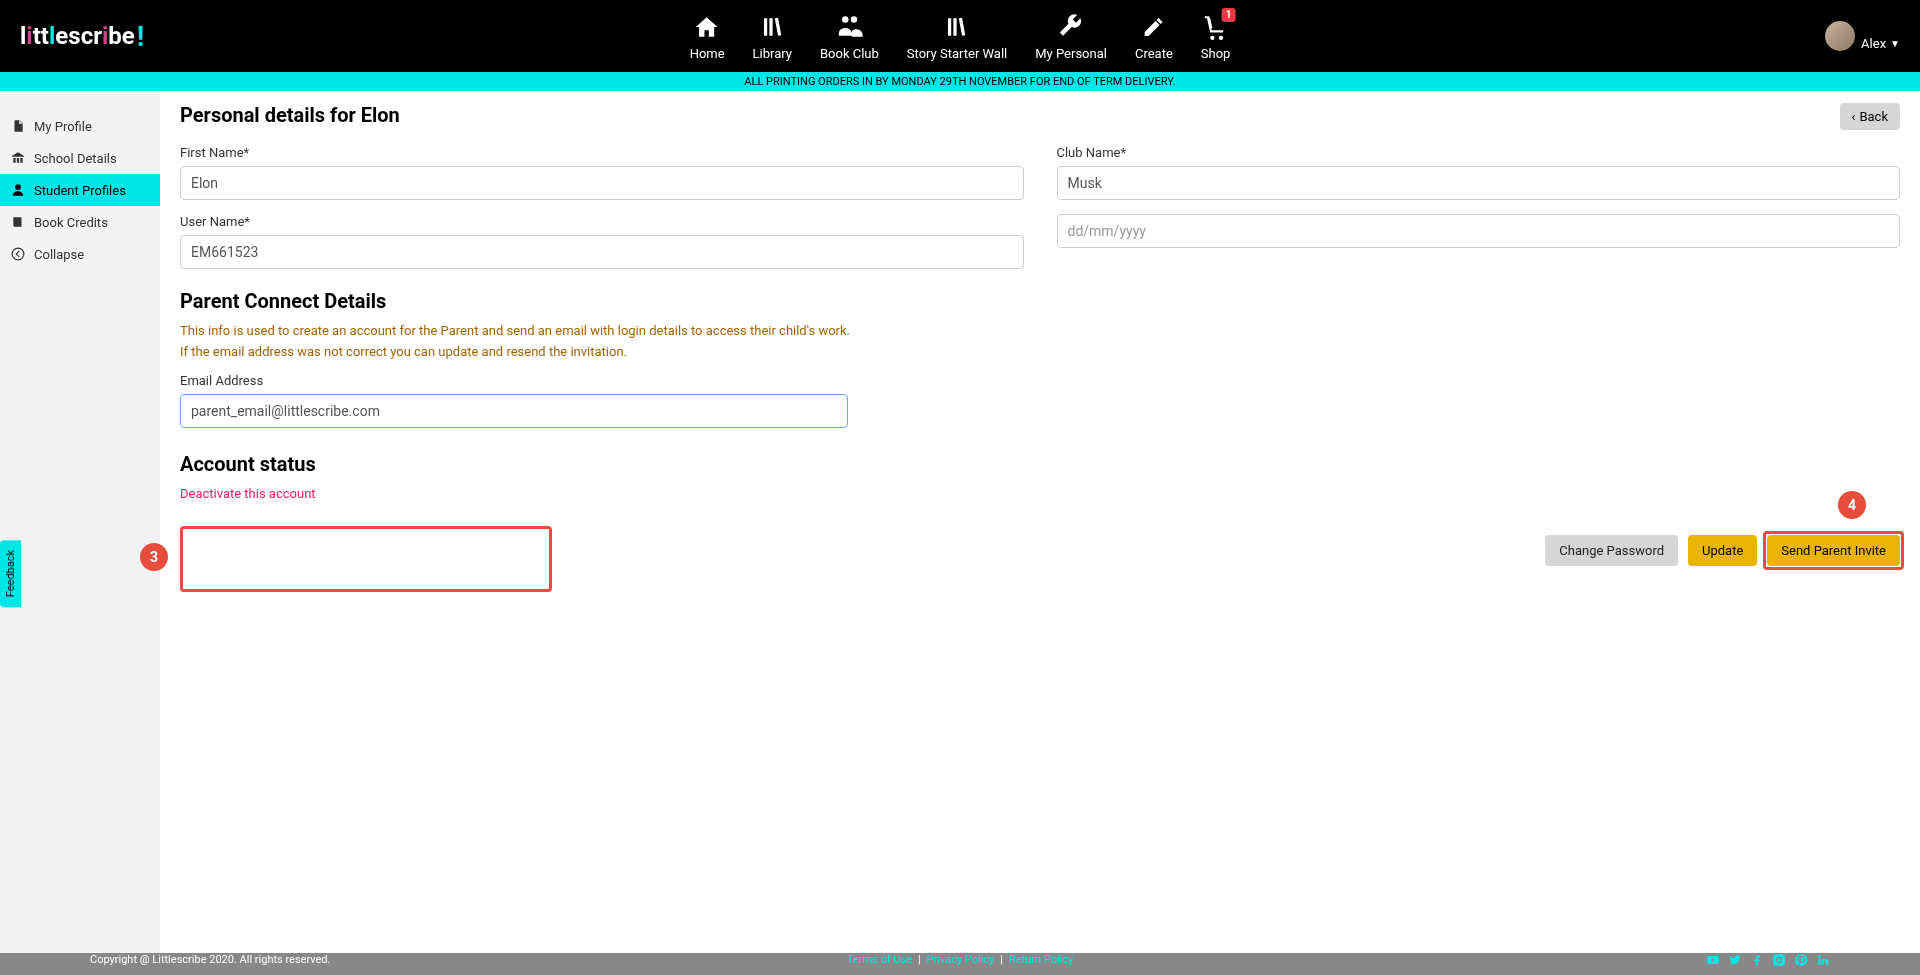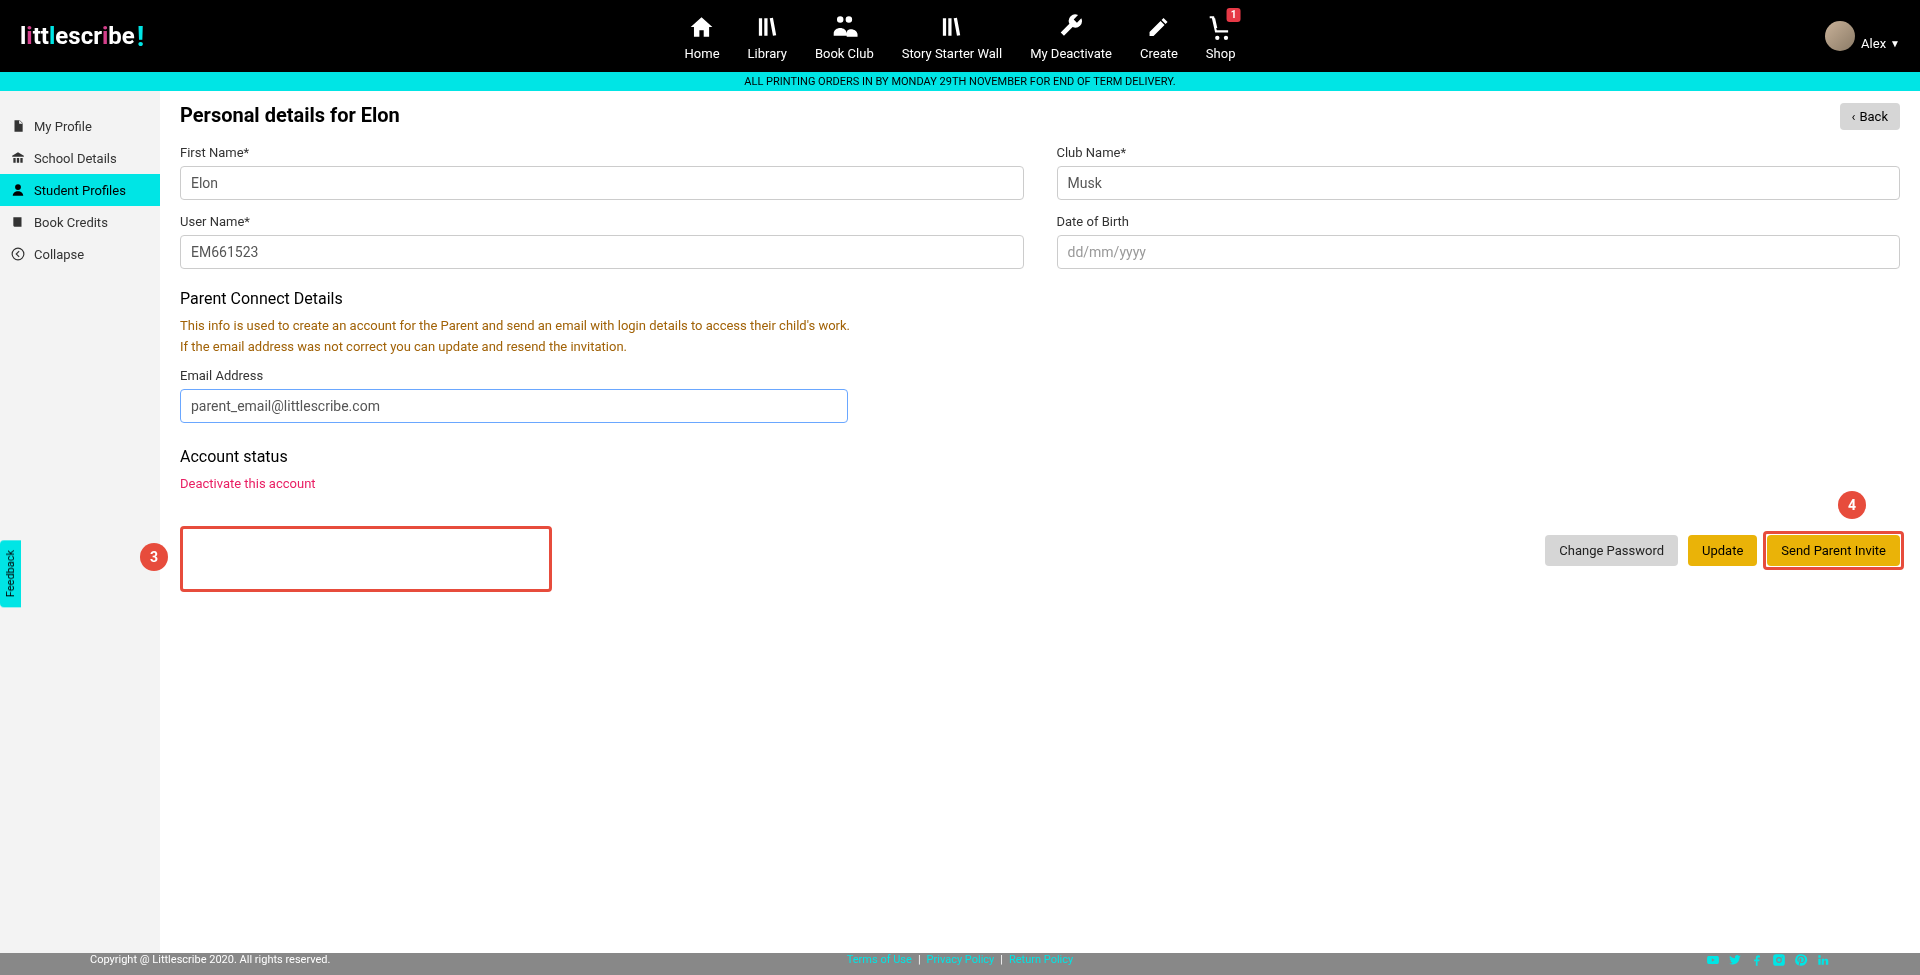--- a/index.html
+++ b/index.html
@@ -32,21 +32,21 @@
 .side-item.active .sicon svg { fill: #000; }
 .main { flex: 1; padding: 12px 20px; position: relative; }
 .page-title { font-size: 20px; font-weight: bold; margin-bottom: 18px; }
 .back-btn { position: absolute; top: 12px; right: 20px; background: #d6d6d6; border: none; padding: 6px 12px; font-size: 13px; border-radius: 4px; cursor: pointer; display: flex; align-items: center; gap: 4px; }
 .form-row { display: flex; gap: 33px; margin-bottom: 14px; }
 .form-col { flex: 1; }
 .label { font-size: 13px; color: #333; margin-bottom: 6px; display: block; }
 .input { width: 100%; padding: 8px 10px; border: 1px solid #ccc; border-radius: 4px; font-size: 14px; color: #555; }
 .input::placeholder { color: #999; }
 .input.focused { border: 1px solid #6aa7ff; outline: none; }
-.section-title { font-size: 16px; font-weight: normal; margin-top: 20px; margin-bottom: 10px; }
+.section-title { font-size: 20px; font-weight: bold; margin-top: 20px; margin-bottom: 10px; }
 .helper { font-size: 13px; color: #a16207; margin-bottom: 6px; }
 .email-block { position: relative; }
 .email-wrap { width: 668px; }
 .deactivate { color: #e91e63; font-size: 13px; cursor: pointer; margin-top: 6px; }
 .actions { position: absolute; top: 444px; right: 20px; display: flex; gap: 10px; align-items: center; }
 .btn { padding: 8px 14px; border: none; border-radius: 4px; font-size: 13px; cursor: pointer; }
 .btn.gray { background: #d6d6d6; color: #222; }
 .btn.cyan { background: #eab308; color: #000; }
 .feedback { position: fixed; left: 0; top: 540px; background: #00e5e5; color: #000; writing-mode: vertical-rl; transform: rotate(180deg); padding: 10px 4px; font-size: 11px; border-radius: 0 4px 4px 0; cursor: pointer; }
 .footer { position: absolute; bottom: 0; left: 0; right: 0; height: 22px; background: #888; color: #fff; display: flex; align-items: flex-start; padding: 0 90px; font-size: 11px; }
@@ -110,21 +110,21 @@
           </svg>
         </div>
       <div class="nav-label">Story Starter Wall</div>
     </div>
     <div class="nav-item">
       <div class="icon-wrap">
           <svg width="26" height="26" viewBox="0 0 24 24">
             <path d="M21 4a6 6 0 01-8 8l-8 8-3-3 8-8a6 6 0 018-8l-4 4 3 3z"></path>
           </svg>
         </div>
-      <div class="nav-label">My Deactivate</div>
+      <div class="nav-label">My Personal</div>
     </div>
     <div class="nav-item">
       <div class="icon-wrap">
           <svg width="24" height="26" viewBox="0 0 24 24">
             <path d="M3 17l11-11 4 4-11 11H3zM15 5l2-2 4 4-2 2z"></path>
           </svg>
         </div>
       <div class="nav-label">Create</div>
     </div>
     <div class="nav-item">
@@ -213,21 +213,20 @@
         <input class="input" value="Musk" style="">
       </div>
     </div>
 
     <div class="form-row">
       <div class="form-col">
         <label class="label">User Name*</label>
         <input class="input" value="EM661523" style="">
       </div>
       <div class="form-col">
-        <label class="label">Date of Birth</label>
         <input class="input" placeholder="dd/mm/yyyy" style="">
       </div>
     </div>
 
     <div class="email-block">
       <div class="section-title">Parent Connect Details</div>
       <div class="helper">This info is used to create an account for the Parent and send an email with login details to access their child's work.</div>
       <div class="helper" style="margin-bottom:14px;">If the email address was not correct you can update and resend the invitation.</div>
 
       <div class="email-wrap">

